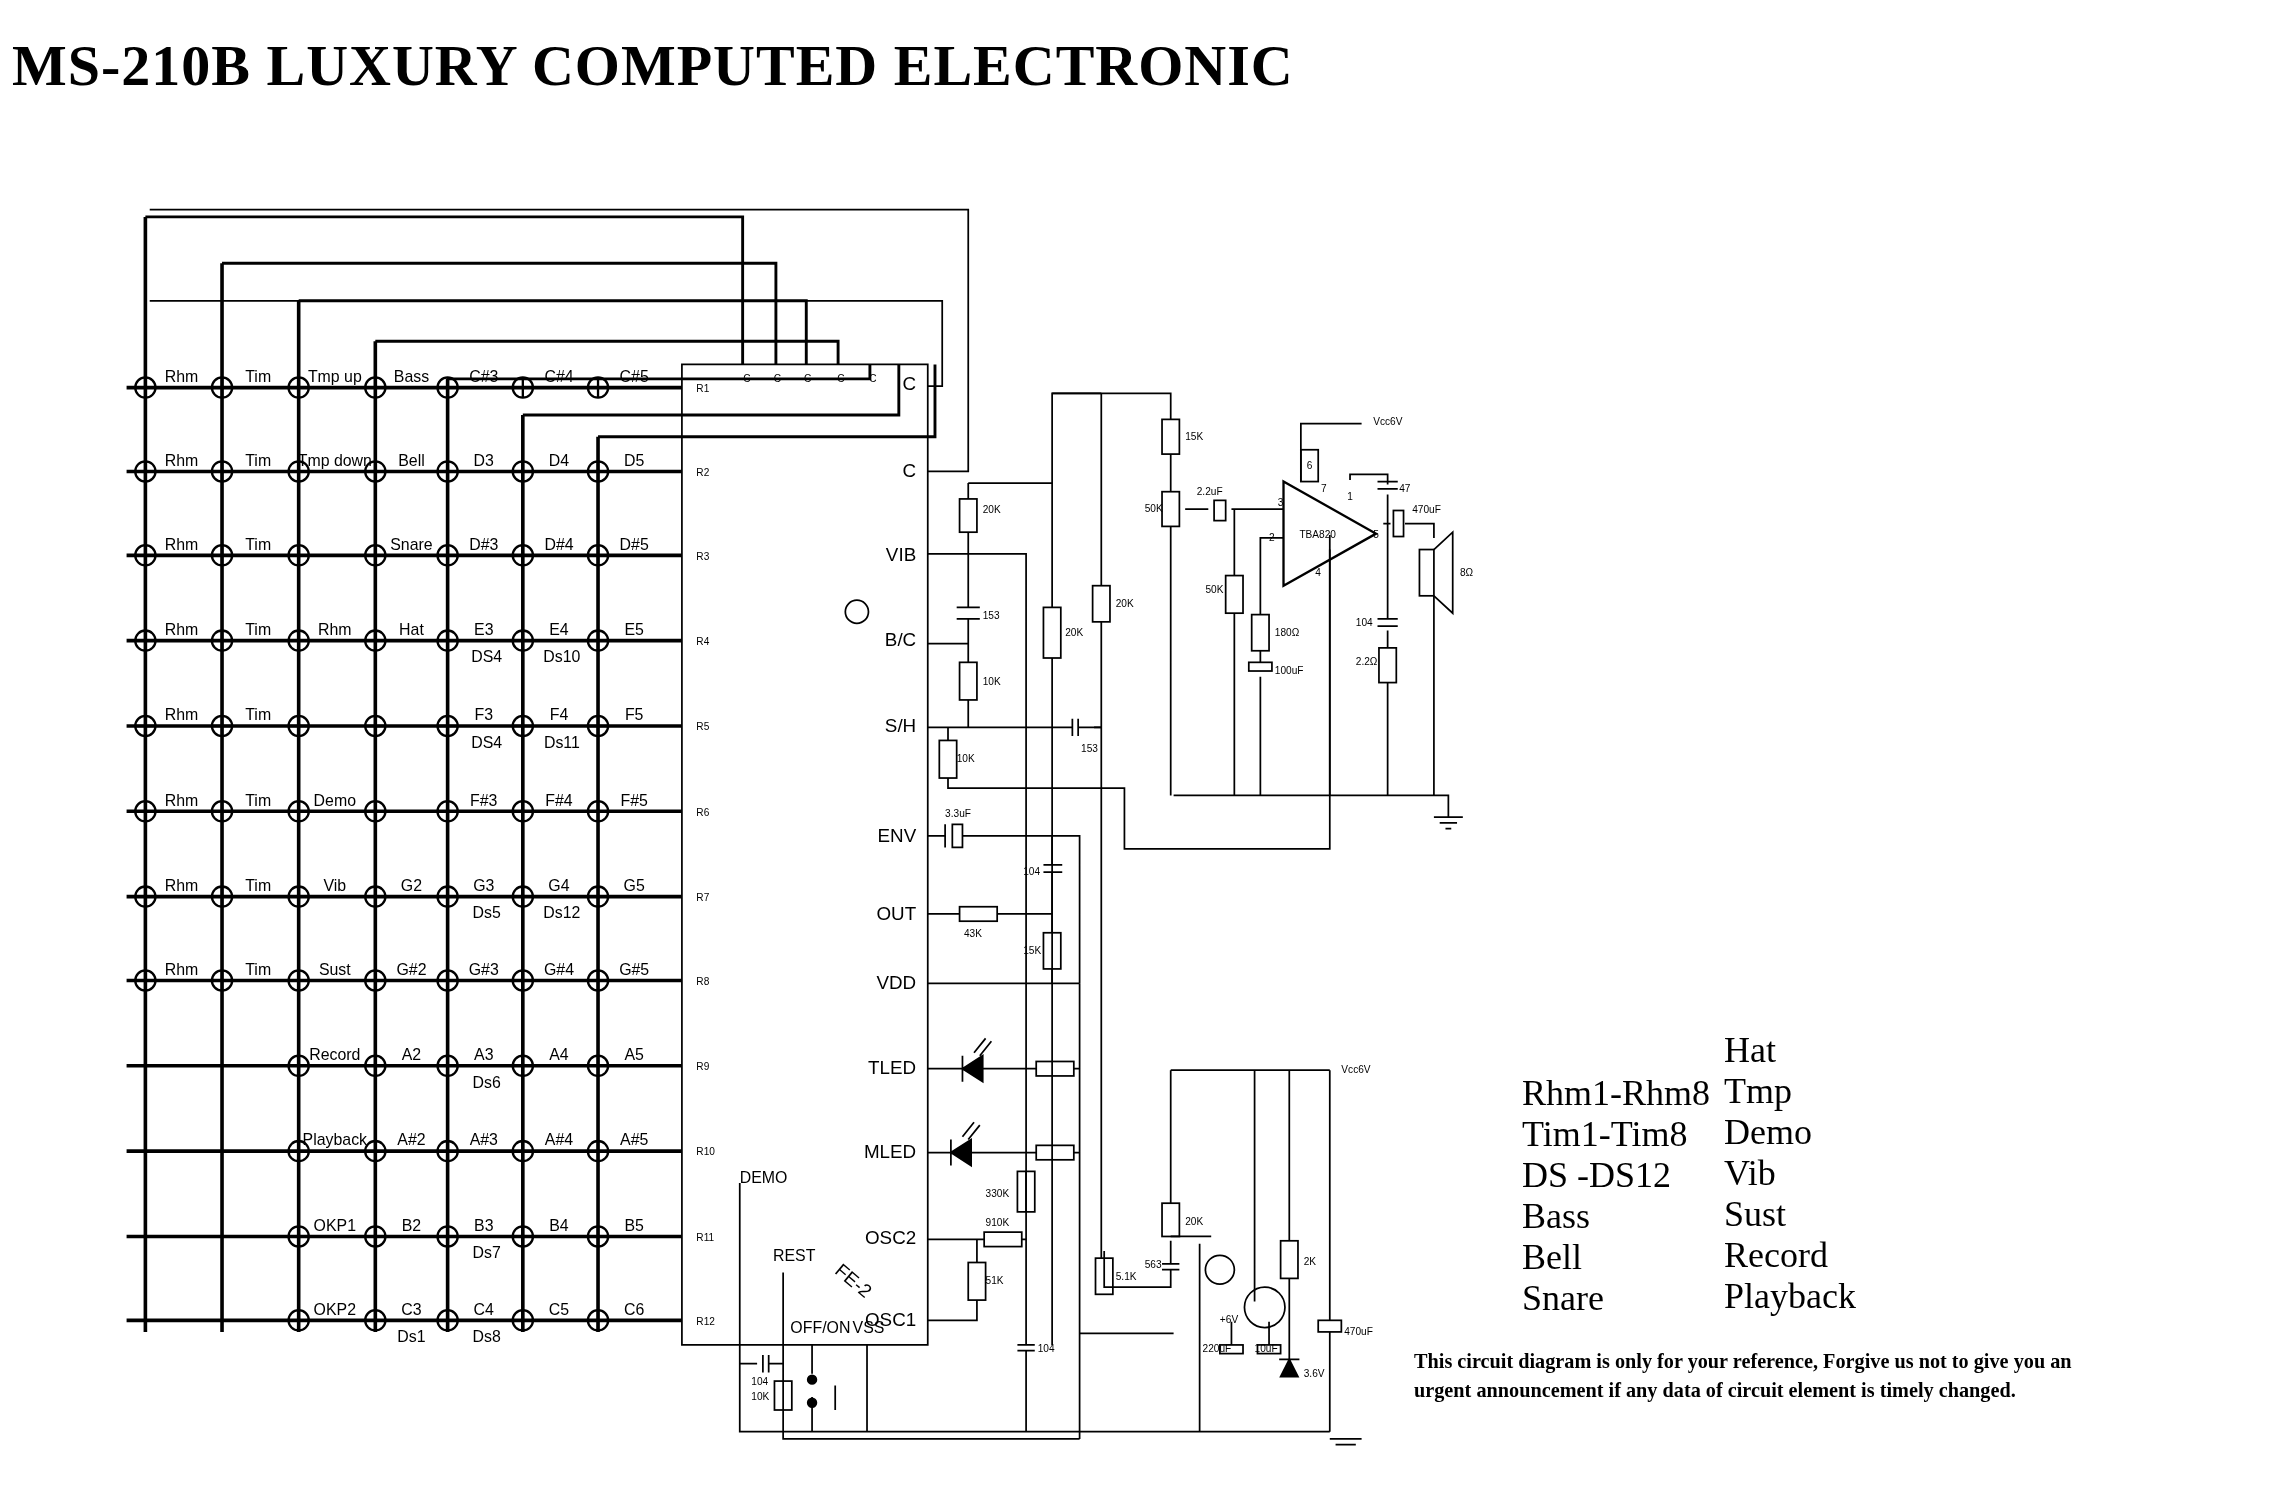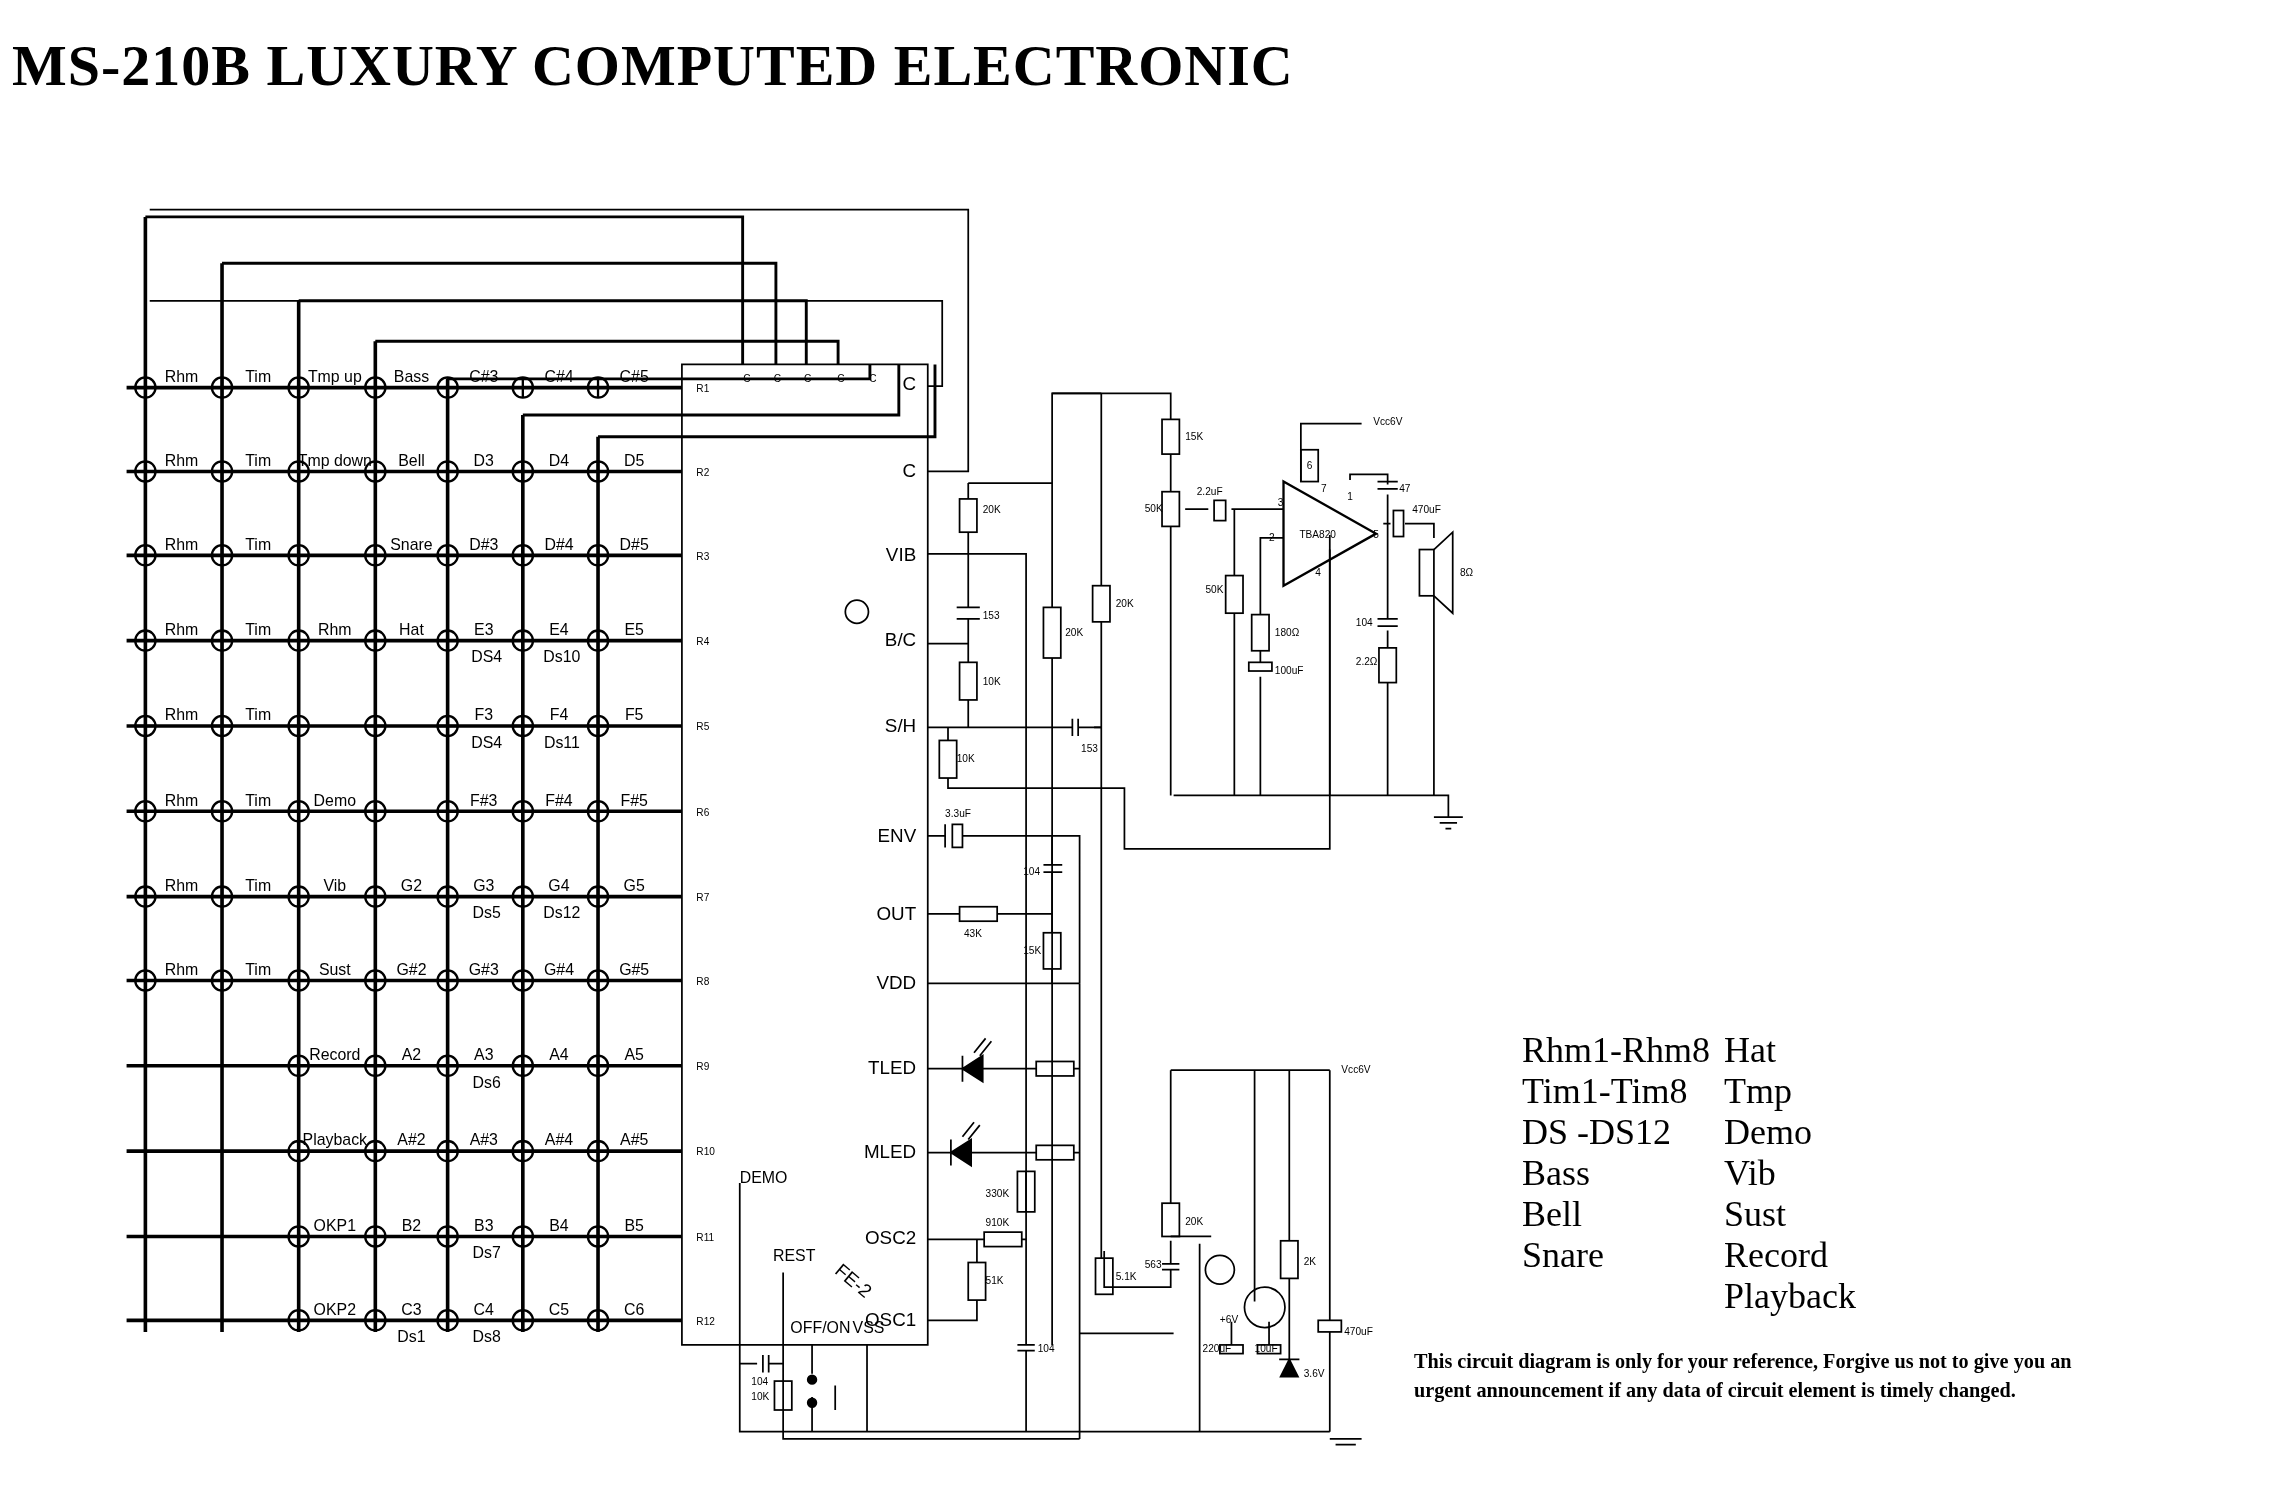--- a/index.html
+++ b/index.html
@@ -2,21 +2,21 @@
 <html><head>
 <meta charset="utf-8">
 <style>
   html,body{margin:0;padding:0;background:#fff;}
   body{width:2272px;height:1504px;overflow:hidden;position:relative;font-family:"Liberation Serif",serif;color:#000;}
   #title{position:absolute;left:0;top:30px;width:2272px;text-align:left;font-family:"Liberation Serif",serif;font-weight:bold;font-size:58px;line-height:72px;letter-spacing:1px;margin-left:12px;}
   #diagram{position:absolute;left:0;top:0;width:2272px;height:1504px;}
   #legend{position:absolute;left:1522px;top:1030px;font-family:"Liberation Serif",serif;font-size:36px;}
   #legend .col{position:absolute;top:0;}
   #legend .col div{height:41px;line-height:41px;white-space:nowrap;}
-  #legend .c1{left:0;}
+  #legend .c1{left:0;margin-top:43px;}
   #legend .c2{left:202px;}
   #disclaimer{position:absolute;left:1414px;top:1346px;width:780px;font-family:"Liberation Serif",serif;font-weight:bold;font-size:22px;line-height:29px;transform:scaleX(0.92);transform-origin:left top;}
   svg text{font-family:"Liberation Sans",sans-serif;}
   .lbl{font-size:11px;}
   .small{font-size:7px;}
   .pin{font-size:13px;}
 </style>
 </head>
 <body>
 

